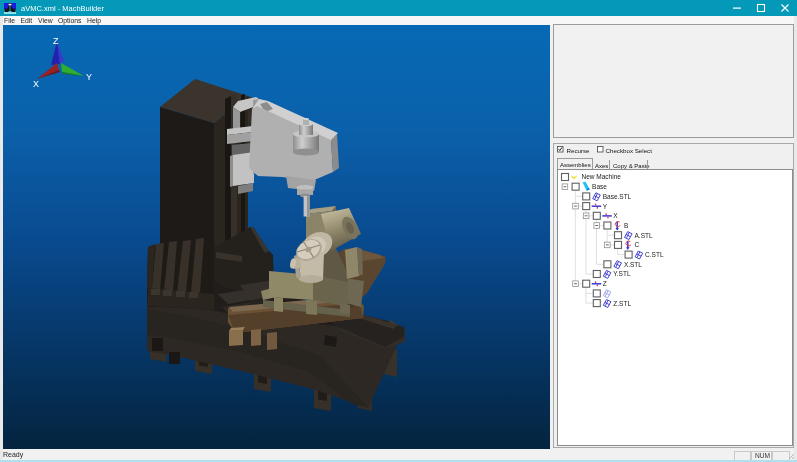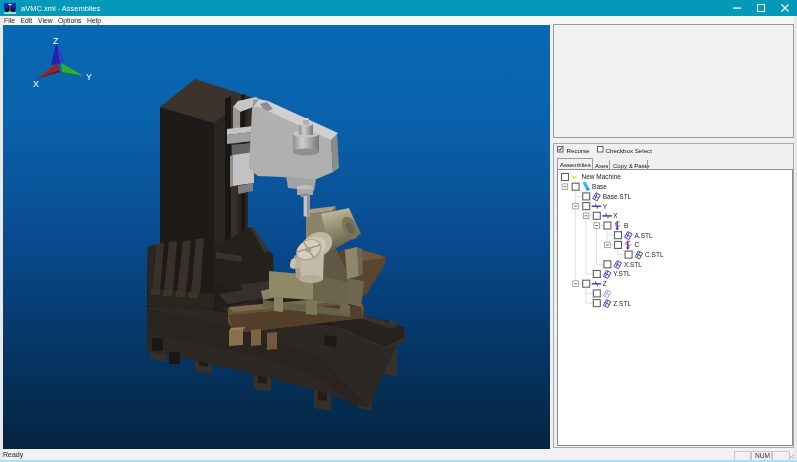--- a/index.html
+++ b/index.html
@@ -15,21 +15,21 @@
 <svg class="abs" style="left:4px;top:3px" width="12" height="11" viewBox="0 0 12 11">
   <rect x="0" y="0" width="12" height="6" fill="#1a1ae0"></rect>
   <rect x="0" y="6" width="12" height="5" fill="#17b0c8"></rect>
   <rect x="0" y="8.5" width="12" height="2.5" fill="#8fe0e6"></rect>
   <polygon points="4,0.5 8,0.5 7.5,3 9,8 3,8 4.5,3" fill="#0d0d12"></polygon>
   <rect x="4.5" y="0.8" width="3" height="1.6" fill="#eef2f4"></rect>
   <rect x="0.5" y="5.5" width="4" height="3.5" fill="#10141c"></rect>
   <rect x="7.5" y="5.5" width="4" height="3.5" fill="#10141c"></rect>
   <rect x="5.4" y="2.5" width="1.2" height="6" fill="#2a8f96"></rect>
 </svg>
-<div class="abs" style="left:21px;top:3.5px;font-size:7.5px;line-height:9px;color:#ffffff;">aVMC.xml - Assemblies</div>
+<div class="abs" style="left:21px;top:3.5px;font-size:7.5px;line-height:9px;color:#ffffff;">aVMC.xml - MachBuilder</div>
 
 <svg class="abs" style="left:725px;top:0" width="72" height="16" viewBox="0 0 72 16">
   <rect x="8" y="7.5" width="8" height="1.2" fill="#fff"></rect>
   <rect x="32.5" y="4.5" width="7" height="7" fill="none" stroke="#fff" stroke-width="1.1"></rect>
   <path d="M56.5 4.5 L63.5 11.5 M63.5 4.5 L56.5 11.5" stroke="#fff" stroke-width="1.2"></path>
 </svg>
 
 <div class="abs" style="left:0;top:16px;width:797px;height:9px;background:#f7f7f7;"></div>
 <div class="abs" style="left:4px;top:17px;font-size:6.8px;line-height:8px;color:#1c1c1c;">File</div>
 <div class="abs" style="left:20.5px;top:17px;font-size:6.8px;line-height:8px;color:#1c1c1c;">Edit</div>

